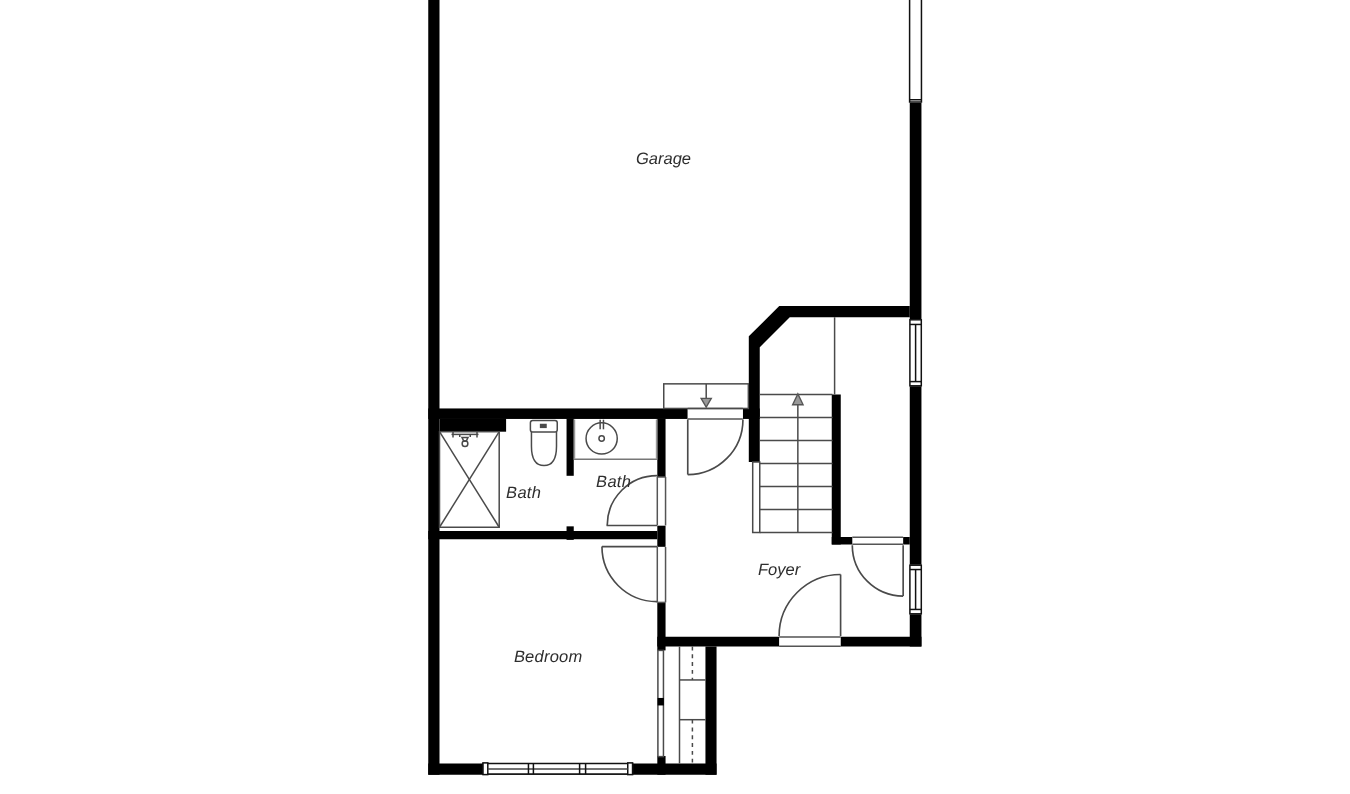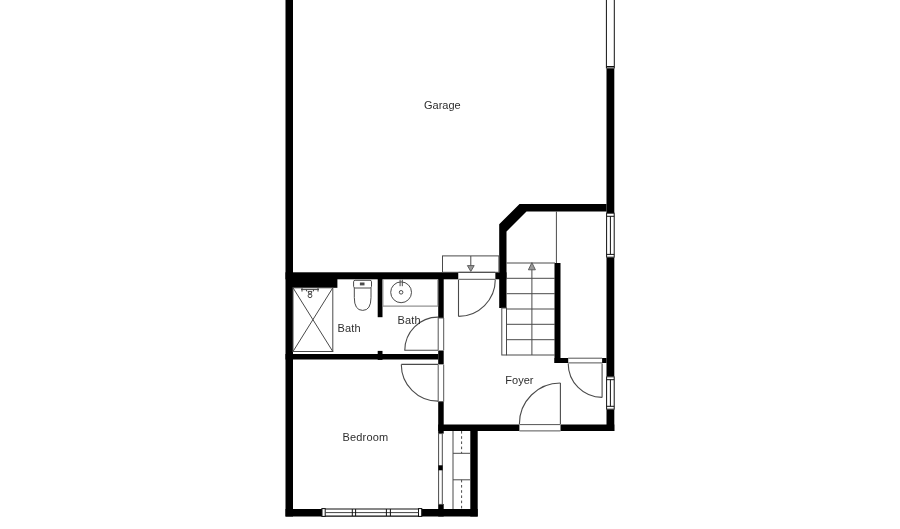--- a/index.html
+++ b/index.html
@@ -1,16 +1,16 @@
 <!DOCTYPE html>
 <html><head>
 <meta charset="utf-8">
 <style>
   html,body{margin:0;padding:0;background:#fff;}
-  .wrap{width:740px;height:529px;position:relative;overflow:hidden;}
+  .wrap{width:740px;height:529px;position:relative;overflow:hidden;font-style:italic;}
   svg{display:block;}
   text{font-family:"Liberation Sans", sans-serif; fill:#2e2e2e;}
 </style>
 </head>
 <body>
 <div class="wrap">
 <svg width="900" height="529" viewBox="0 0 900 529" xmlns="http://www.w3.org/2000/svg">
   <rect x="0" y="0" width="900" height="529" fill="#ffffff"></rect>
 
   <rect x="285.5" y="0" width="7.5" height="516.5" fill="#000"></rect>

